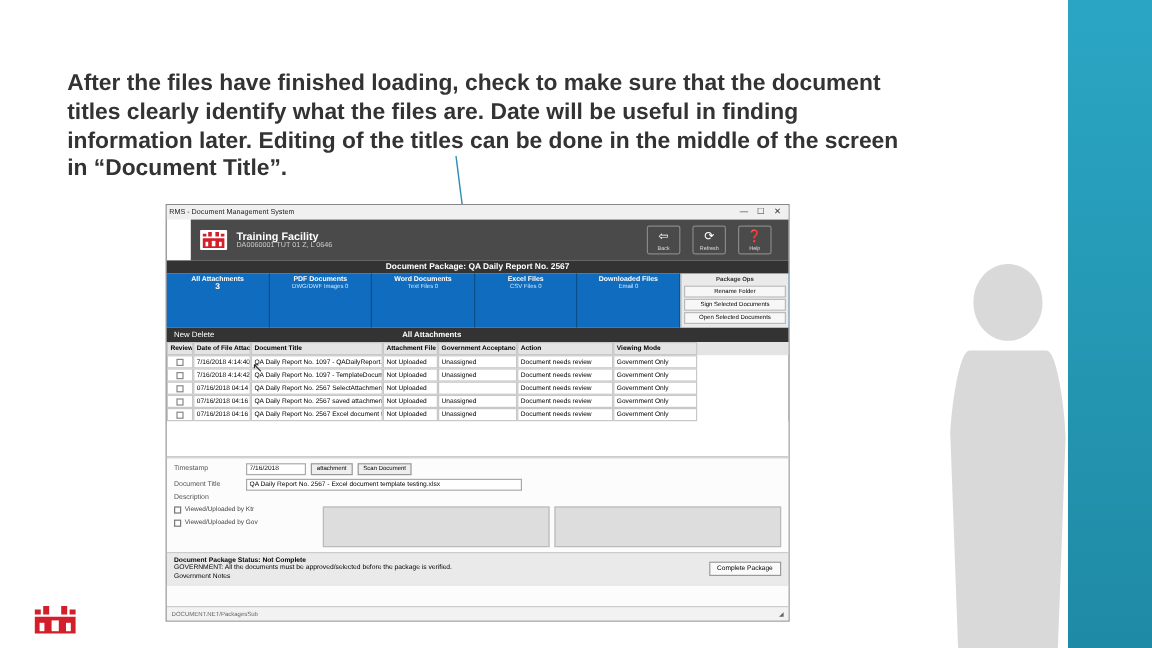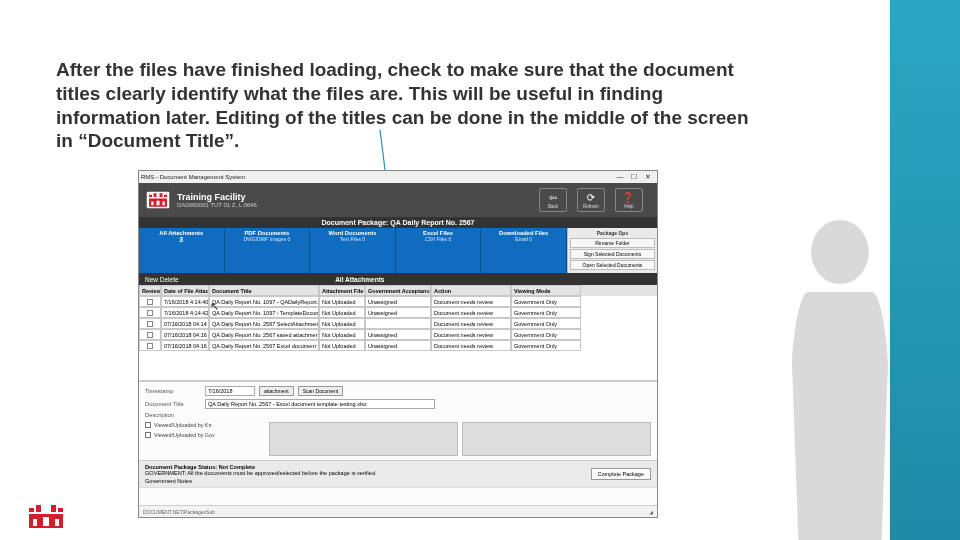--- a/index.html
+++ b/index.html
@@ -50,20 +50,21 @@
     padding: 0 2px;
   }
   .title-bar .tt { flex: 1; font-size: 6px; color: #222; }
   .win-ctrls { display: flex; gap: 4px; padding-right: 2px;}
   .win-btn { width: 10px; height: 8px; font-size: 7px; text-align: center; line-height: 8px; color:#333;}
   .header-dark {
     background: #4a4a4a;
     display: flex;
     align-items: center;
     height: 34px;
+    margin-left: 20px;
   }
   .castle-logo {
     width: 26px; height: 22px; margin: 0 6px;
     display:flex;align-items:center;justify-content:center;
   }
   .castle-logo svg { width: 24px; height: 20px; }
   .facility { flex: 1; color: #fff; }
   .facility .f1 { font-size: 9px; font-weight: 600; }
   .facility .f2 { font-size: 6px; color: #ccc; }
   .top-icons { display: flex; gap: 10px; padding-right: 14px; }
@@ -179,21 +180,21 @@
 <body>
 
 <div class="right-stripe"></div>
 
 <div class="shadow-figure">
   <svg viewBox="0 0 100 200">
     <path fill="#7a7a7a" d="M50 0c10 0 18 9 18 20s-8 20-18 20-18-9-18-20S40 0 50 0zM30 45h40c6 0 10 35 10 45l-4 110H24L20 90c0-10 4-45 10-45z"></path>
   </svg>
 </div>
 
-<div class="instruction">After the files have finished loading, check to make sure that the document titles clearly identify what the files are. This will be useful in finding information later. Editing of the titles can be done in the middle of the screen in “Document Title”.</div>
+<div class="instruction">After the files have finished loading, check to make sure that the document titles clearly identify what the files are. Date will be useful in finding information later. Editing of the titles can be done in the middle of the screen in “Document Title”.</div>
 
 <svg class="pointer-line">
   <line x1="380" y1="130" x2="408" y2="351" stroke="#2d8fb5" stroke-width="1.2"></line>
   <polygon points="408,351 404,344 412,344" fill="#2d8fb5"></polygon>
 </svg>
 
 <div class="app-window">
 
   <div class="title-bar">
     <span class="tt">RMS - Document Management System</span>

